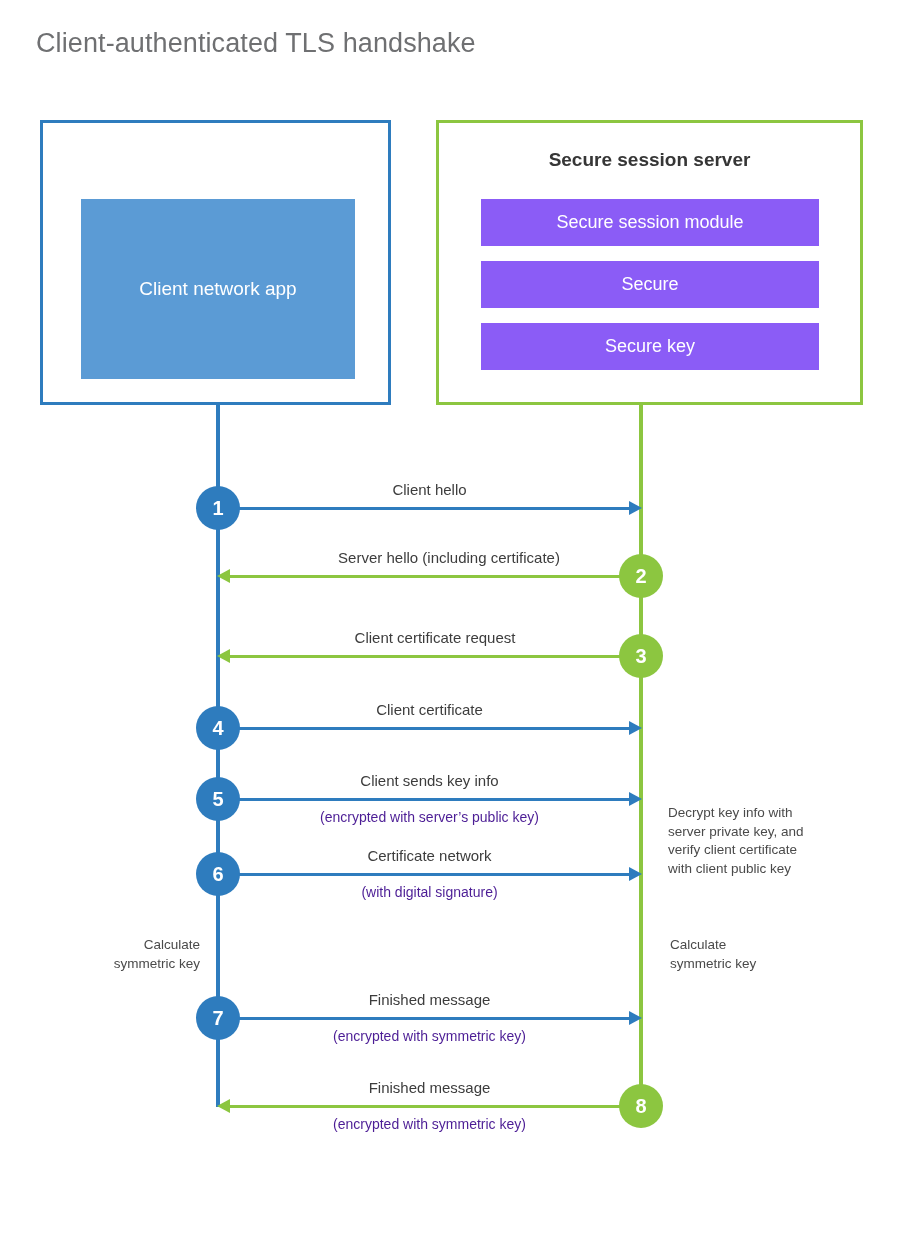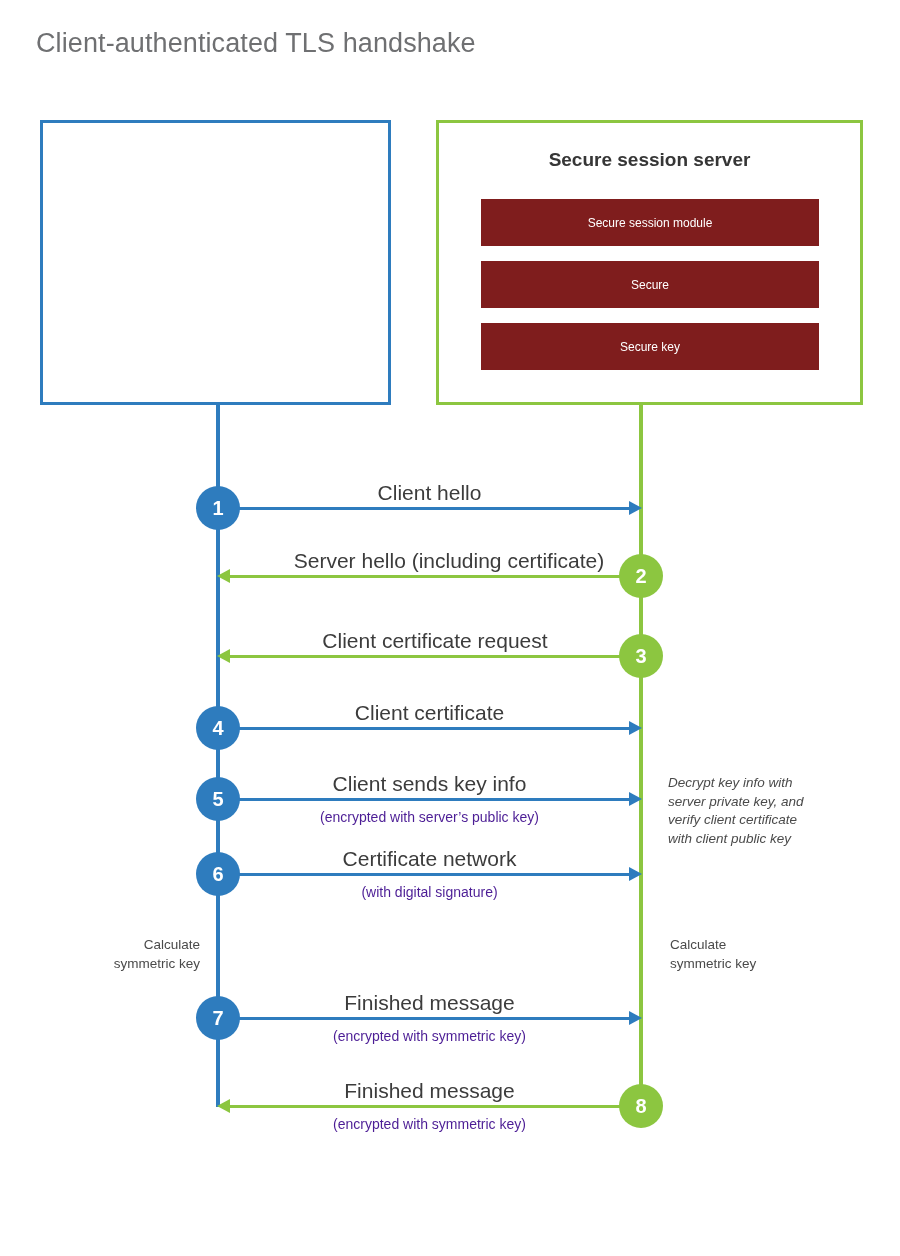--- a/index.html
+++ b/index.html
@@ -61,23 +61,23 @@
     align-items: center;
     justify-content: center;
     text-align: center;
     line-height: 1.3;
   }
 
   .module {
     position: absolute;
     left: 42px;
     width: 338px; height: 47px;
-    background: #7f1d1d;
+    background: #8b5cf6;
     color: #ffffff;
-    font-size: 12px;
+    font-size: 18px;
     display: flex;
     align-items: center;
     justify-content: center;
     text-align: center;
   }
   .module.m0 { top: 76px; }
   .module.m1 { top: 138px; }
   .module.m2 { top: 200px; }
 
   
@@ -110,21 +110,21 @@
     top: -6px;
     border-top: 7.5px solid transparent;
     border-bottom: 7.5px solid transparent;
   }
   .msg.to-server .head { border-left: 13px solid #2e7cbe; }
   .msg.to-client .head { border-right: 13px solid #8cc640; }
 
   .msg-label {
     position: absolute;
     text-align: center;
-    font-size: 21px;
+    font-size: 15px;
     color: #3c3c3c;
     white-space: nowrap;
     transform: translateX(-50%);
   }
   .msg-sublabel {
     position: absolute;
     text-align: left;
     font-size: 14px;
     color: #4c1d95;
     white-space: nowrap;
@@ -159,37 +159,39 @@
   .note.right { text-align: left; }
 </style>
 </head>
 <body>
 
 <div id="stage">
 
   <div class="page-title">Client-authenticated TLS handshake</div>
 
   <div class="actor-box client">
+    <div class="client-app">Client network
+app</div>
   </div>
 
   <div class="actor-box server">
     <div class="actor-title">Secure session server</div>
     <div class="module m0">Secure session module</div>
     <div class="module m1">Secure</div>
     <div class="module m2">Secure key</div>
   </div>
 
   <div class="lifeline client"></div>
   <div class="lifeline server"></div>
 
   <div class="note left" style="left: 40px; width: 160px; top: 936px;">Calculate
 symmetric key</div>
   <div class="note right" style="left: 670px; width: 200px; top: 936px;">Calculate
 symmetric key</div>
-  <div class="note right" style="left: 668px; width: 210px; top: 774px; font-style: italic;">Decrypt key info with
+  <div class="note right" style="left: 668px; width: 210px; top: 804px;">Decrypt key info with
 server private key, and
 verify client certificate
 with client public key</div>
 
   <div id="messages">
       <div class="msg to-server" style="left: 0px; top: 507px;">
         <div class="line" style="left: 218px; width: 412px;"></div>
         <div class="head" style="left: 629px;"></div>
       </div>
       <div class="msg-label" style="left: 429.5px; top: 481px;">Client hello</div>

